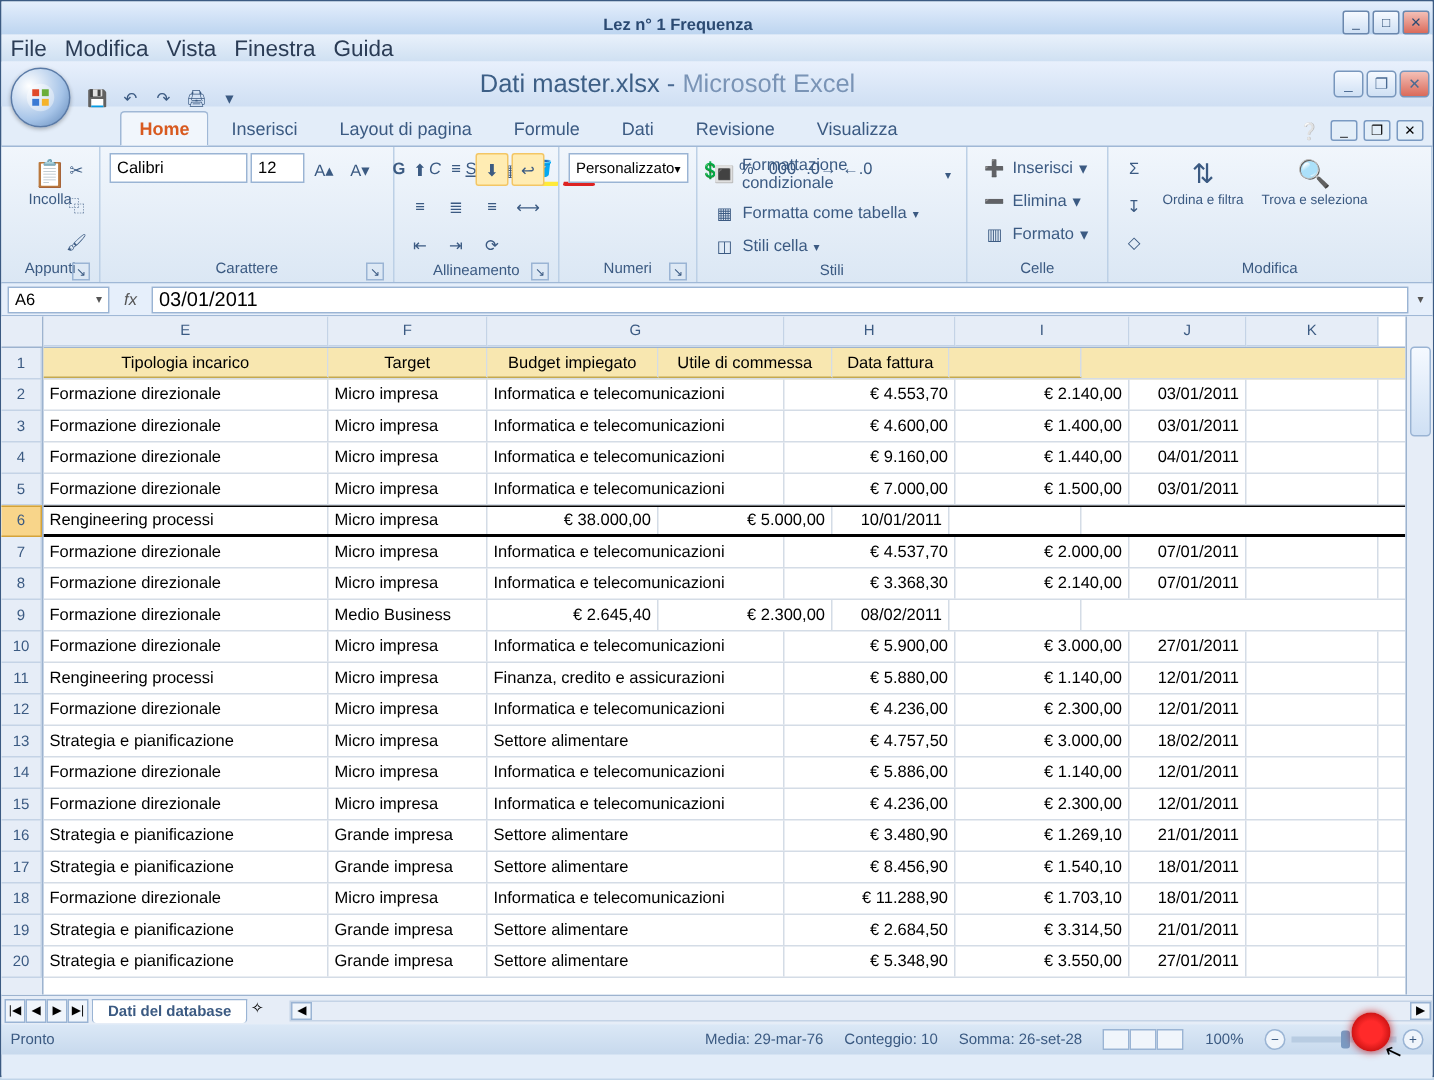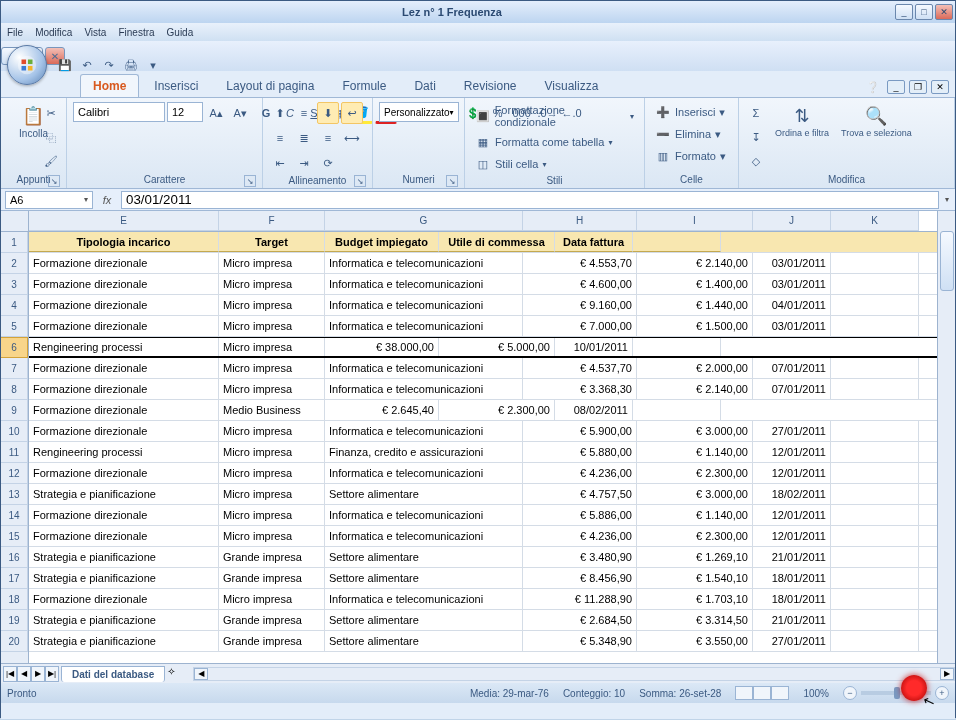--- a/index.html
+++ b/index.html
@@ -1,26 +1,26 @@
 <!DOCTYPE html>
 <html><head>
 <meta charset="utf-8">
 <style>
 * { box-sizing: border-box; margin: 0; padding: 0; font-family: "Segoe UI", Tahoma, sans-serif; }
 body { width: 956px; height: 720px; overflow: hidden; background: #c0d4e8; position: relative; }
 
 
 .outer-window { width: 956px; height: 718px; border: 1px solid #3b5a82; background: #d7e4f2; }
-.outer-title { height: 22px; background: linear-gradient(#e4eefc,#bdd5f0); display: flex; align-items: center; font-size: 11px; color: #2b4a72; }
+.outer-title { height: 22px; background: linear-gradient(#e4eefc,#bdd5f0); display: flex; align-items: flex-end; font-size: 11px; color: #2b4a72; }
 .outer-title .title { flex: 1; text-align: center; font-weight: 600; }
 .win-btns { display: flex; gap: 2px; padding-right: 2px; }
 .win-btn { width: 18px; height: 16px; border: 1px solid #6a87ad; background: linear-gradient(#f5f9ff,#cfe0f4); border-radius: 2px; font-size: 9px; display:flex;align-items:center;justify-content:center;cursor:pointer;}
 .close-x { background: linear-gradient(#f3bfb6,#da6a5a);}
 
-.menubar { height: 18px; background: linear-gradient(#e9f1fb,#cfe0f2); display:flex; align-items:center; font-size:10px; gap:12px; padding:0 6px; color:#2b3c55;}
+.menubar { height: 18px; background: linear-gradient(#e9f1fb,#cfe0f2); display:flex; align-items:flex-end; font-size:15px; gap:12px; padding:0 6px; color:#2b3c55;}
 .menubar span{cursor:pointer;}
 
 
 .excel-window { position: relative; height: 678px; background:#e3edf9; }
 .excel-titlebar { height: 30px; background: linear-gradient(#e8f0fc,#cfdff3); display:flex; align-items:center; font-size:17px; color:#4a6a92; }
 .excel-titlebar .etitle { flex:1; text-align:center; font-family: "Segoe UI Light", sans-serif;}
 .excel-titlebar .etitle .doc{color:#3d5f86;}
 .excel-titlebar .etitle .app{color:#7a94b6;}
 .titlebtn { width:20px;height:18px;border:1px solid #7896bc;background:linear-gradient(#f5f9ff,#cfe0f4);border-radius:3px;margin-right:2px;font-size:10px;display:flex;align-items:center;justify-content:center;cursor:pointer;}
 .tbclose{background:linear-gradient(#f3bfb6,#da6a5a);}
@@ -51,39 +51,39 @@
 .sml-btn { width:22px;height:22px;border:1px solid transparent;border-radius:2px;display:flex;align-items:center;justify-content:center;font-size:11px;cursor:pointer;color:#3b5a82;}
 .sml-btn.act{border-color:#f3c665;background:#ffecb3;}
 .fontbox{width:92px;height:20px;border:1px solid #9ab4d4;background:#fff;font-size:11px;padding:1px 4px;}
 .sizebox{width:36px;height:20px;border:1px solid #9ab4d4;background:#fff;font-size:11px;padding:1px 4px;}
 .combo{height:20px;border:1px solid #9ab4d4;background:#fff;font-size:10px;padding:1px 4px;display:flex;align-items:center;}
 .side-btn{display:flex;align-items:center;gap:4px;font-size:11px;color:#3b5a82;padding:2px 4px;cursor:pointer;}
 .side-btn .sico{width:16px;height:16px;display:flex;align-items:center;justify-content:center;}
 
 
 .fbar { height: 22px; background:#e6effb; display:flex; align-items:center; border-bottom:1px solid #a0b8d6; font-size:11px;}
-.namebox { width:88px; height:18px; border:1px solid #9ab4d4; background:#fff; margin-left:4px; padding:1px 4px; display:flex;align-items:center;justify-content:space-between;}
+.namebox { width:68px; height:18px; border:1px solid #9ab4d4; background:#fff; margin-left:4px; padding:1px 4px; display:flex;align-items:center;justify-content:space-between;}
 .namebox .dd{font-size:8px;color:#555;}
 .fx { width:28px; text-align:center; color:#555; font-style:italic;}
 .finput { flex:1; height:18px; border:1px solid #9ab4d4; background:#fff; padding:1px 4px;}
 
 
 .gridwrap { height: 452px; display:flex; background:#fff; position:relative;}
 .rowhdrs { width:28px; background:#e6edf7; border-right:1px solid #9db3cf;}
 .rowhdr,.colhdr{font-size:10px;color:#3b5a82;border-bottom:1px solid #c4d3e6;display:flex;align-items:center;justify-content:center;}
 .rowhdr{height:21px;border-right:1px solid #c4d3e6;}
 .rowhdr.sel{background:#f8d58a;border-color:#d4a33a;border-top:1px solid #d4a33a;}
 .corner{height:21px;background:#e6edf7;border-bottom:1px solid #9db3cf;}
 .cols { flex:1; overflow:hidden;}
 .colrow{height:21px;display:flex;border-bottom:1px solid #9db3cf;}
 .colhdr{background:#e6edf7;border-right:1px solid #c4d3e6;}
 .datarow{height:21px;display:flex;border-bottom:1px solid #d4dce6;}
 .datarow.sel{border-top:1px solid #000;border-bottom:2px solid #000;}
 .cell{border-right:1px solid #d4dce6;padding:0 4px;font-size:11px;display:flex;align-items:center;overflow:hidden;white-space:nowrap;}
-.hcell{background:#f8e7b0;font-weight:700;font-size:11px;justify-content:center;border-bottom:1px solid #c4a950;text-align:center;}
+.hcell{background:#f8e7b0;font-weight:400;font-size:11px;justify-content:center;border-bottom:1px solid #c4a950;text-align:center;}
 .num{justify-content:flex-end;}
 .colE{width:190px;} .colF{width:106px;} .colG{width:198px;} .colH{width:114px;} .colI{width:116px;} .colJ{width:78px;} .colK{width:88px;}
 
 .vscroll{width:18px;background:#e6edf7;border-left:1px solid #9db3cf;}
 .vscroll .thumb{width:14px;height:60px;background:linear-gradient(#f5f9ff,#cfe0f4);border:1px solid #9ab4d4;border-radius:3px;margin:20px auto;}
 
 
 .sheettabs{height:20px;background:#e6edf7;display:flex;align-items:center;border-top:1px solid #9db3cf;font-size:10px;}
 .nav-arrows{display:flex;gap:0;padding:0 2px;}
 .nav-arrows .na{width:14px;height:16px;border:1px solid #9ab4d4;background:#f0f5fb;display:flex;align-items:center;justify-content:center;font-size:8px;cursor:pointer;}
@@ -140,20 +140,23 @@
             </svg>
         </div>
         <div class="qat">
           <div class="qat-btn">💾</div>
           <div class="qat-btn">↶</div>
           <div class="qat-btn">↷</div>
           <div class="qat-btn">🖨</div>
           <div class="qat-btn">▾</div>
         </div>
       </div>
+      <span class="etitle">
+        <span class="doc">Dati master.xlsx</span> - <span class="app">Microsoft Excel</span>
+      </span>
       <div class="titlebtn">_</div>
       <div class="titlebtn">❐</div>
       <div class="titlebtn tbclose">✕</div>
     </div>
 
     <div class="ribbon-tabs">
       <div class="tab active">Home</div>
       <div class="tab">Inserisci</div>
       <div class="tab">Layout di pagina</div>
       <div class="tab">Formule</div>

